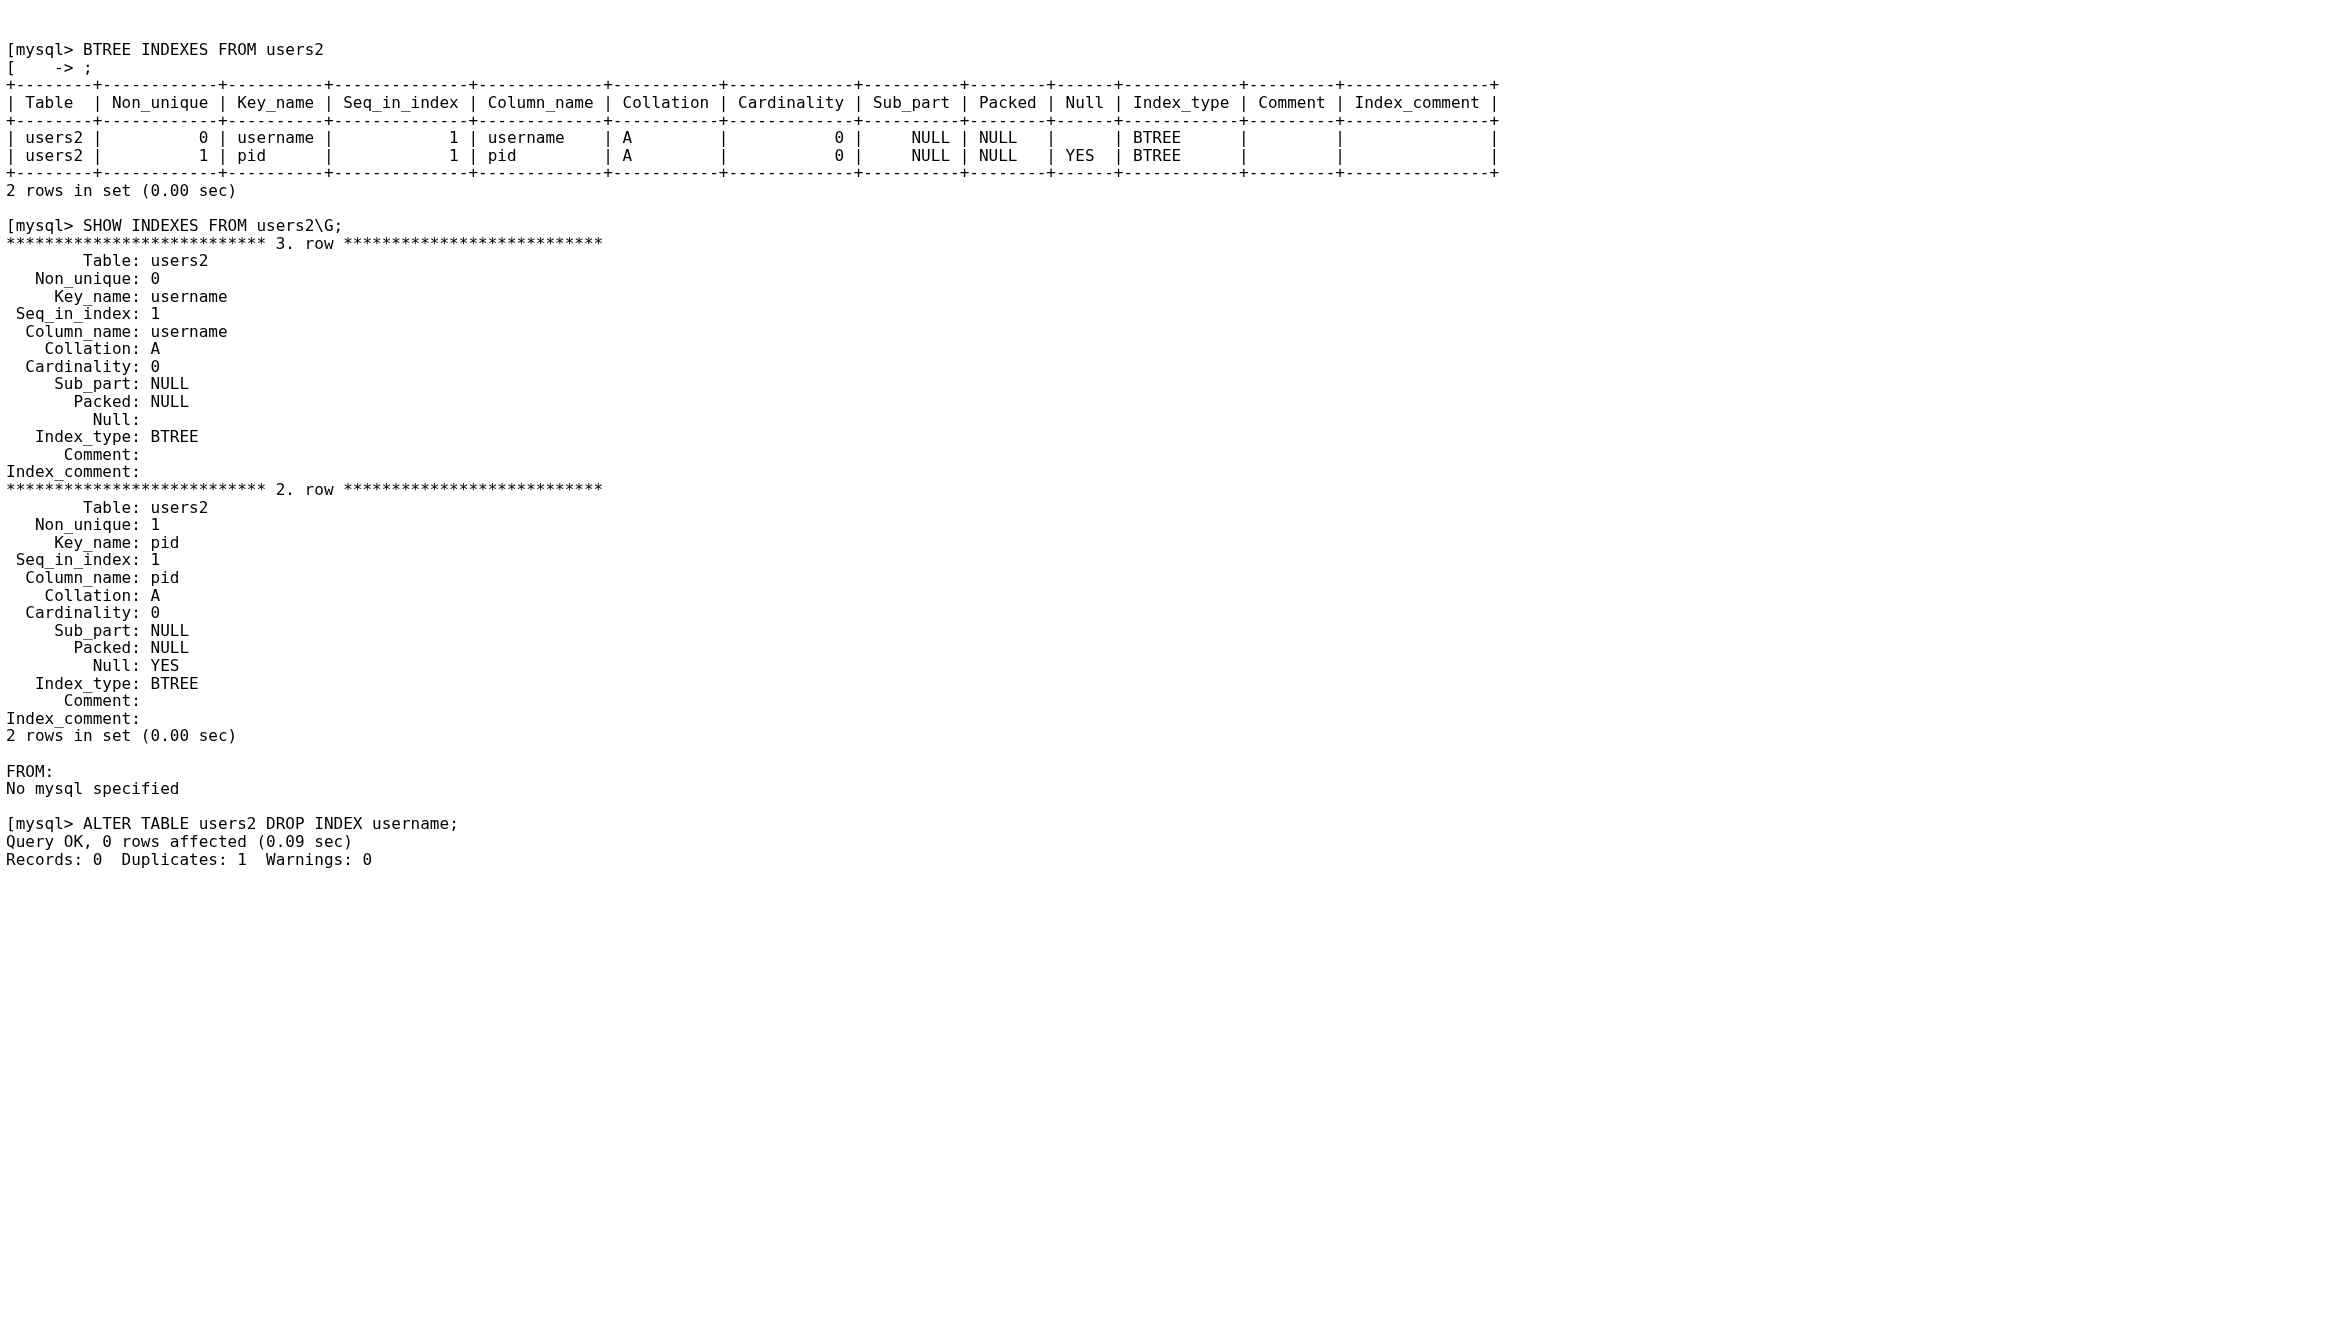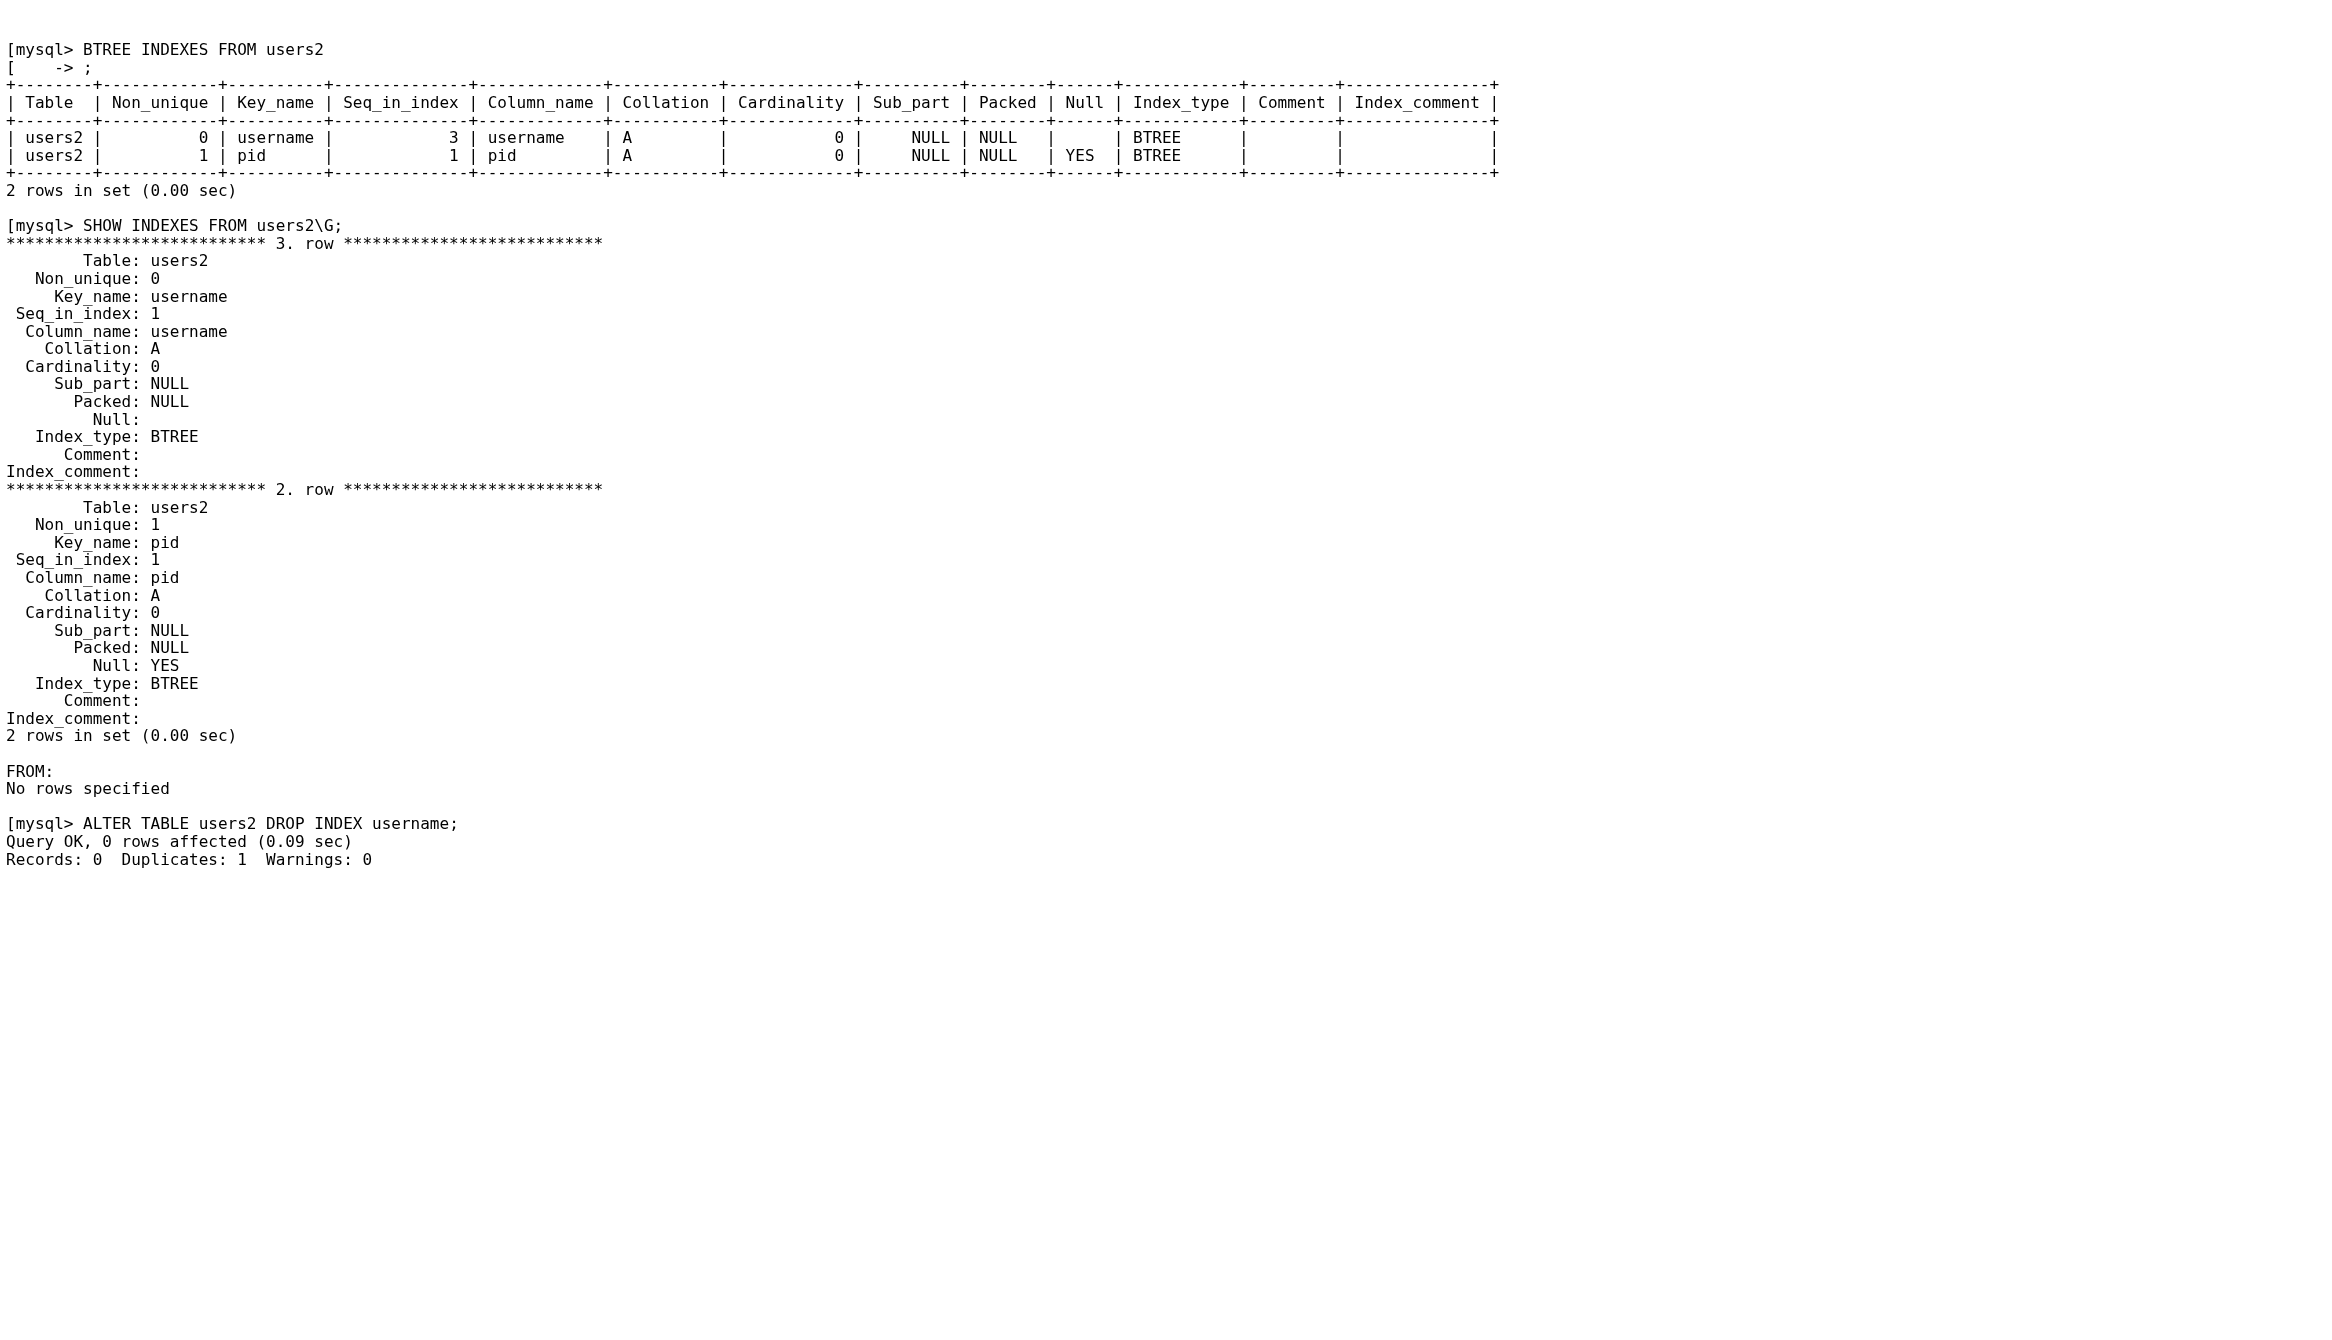--- a/index.html
+++ b/index.html
@@ -14,21 +14,21 @@
     }
   </style>
 </head>
 <body>
 
 <span>[</span><span>mysql&gt;</span> <span>BTREE INDEXES FROM users2</span>
 <span>[</span><span>    -&gt;</span> <span>;</span>
 <span>+--------+------------+----------+--------------+-------------+-----------+-------------+----------+--------+------+------------+---------+---------------+</span>
 <span>| Table  | Non_unique | Key_name | Seq_in_index | Column_name | Collation | Cardinality | Sub_part | Packed | Null | Index_type | Comment | Index_comment |</span>
 <span>+--------+------------+----------+--------------+-------------+-----------+-------------+----------+--------+------+------------+---------+---------------+</span>
-<span>| users2 |          0 | username |            3 | username    | A         |           0 |     NULL | NULL   |      | BTREE      |         |               |</span>
+<span>| users2 |          0 | username |            1 | username    | A         |           0 |     NULL | NULL   |      | BTREE      |         |               |</span>
 <span>| users2 |          1 | pid      |            1 | pid         | A         |           0 |     NULL | NULL   | YES  | BTREE      |         |               |</span>
 <span>+--------+------------+----------+--------------+-------------+-----------+-------------+----------+--------+------+------------+---------+---------------+</span>
 <span>2 rows in set (0.00 sec)</span>
 
 <span>[</span><span>mysql&gt;</span> <span>SHOW INDEXES FROM users2\G;</span>
 <span>*************************** 3. row ***************************</span>
 <span><span>        Table:</span> <span>users2</span></span>
 <span><span>   Non_unique:</span> <span>0</span></span>
 <span><span>     Key_name:</span> <span>username</span></span>
 <span><span> Seq_in_index:</span> <span>1</span></span>
@@ -51,18 +51,18 @@
 <span><span>  Cardinality:</span> <span>0</span></span>
 <span><span>     Sub_part:</span> <span>NULL</span></span>
 <span><span>       Packed:</span> <span>NULL</span></span>
 <span><span>         Null:</span> <span>YES</span></span>
 <span><span>   Index_type:</span> <span>BTREE</span></span>
 <span><span>      Comment:</span> <span></span></span>
 <span><span>Index_comment:</span> <span></span></span>
 <span>2 rows in set (0.00 sec)</span>
 
 <span>FROM:</span>
-<span>No rows specified</span>
+<span>No mysql specified</span>
 
 <span>[</span><span>mysql&gt;</span> <span>ALTER TABLE users2 DROP INDEX username;</span>
 <span>Query OK, 0 rows affected (0.09 sec)</span>
 <span>Records: 0  Duplicates: 1  Warnings: 0</span>
 
 
 </body></html>

